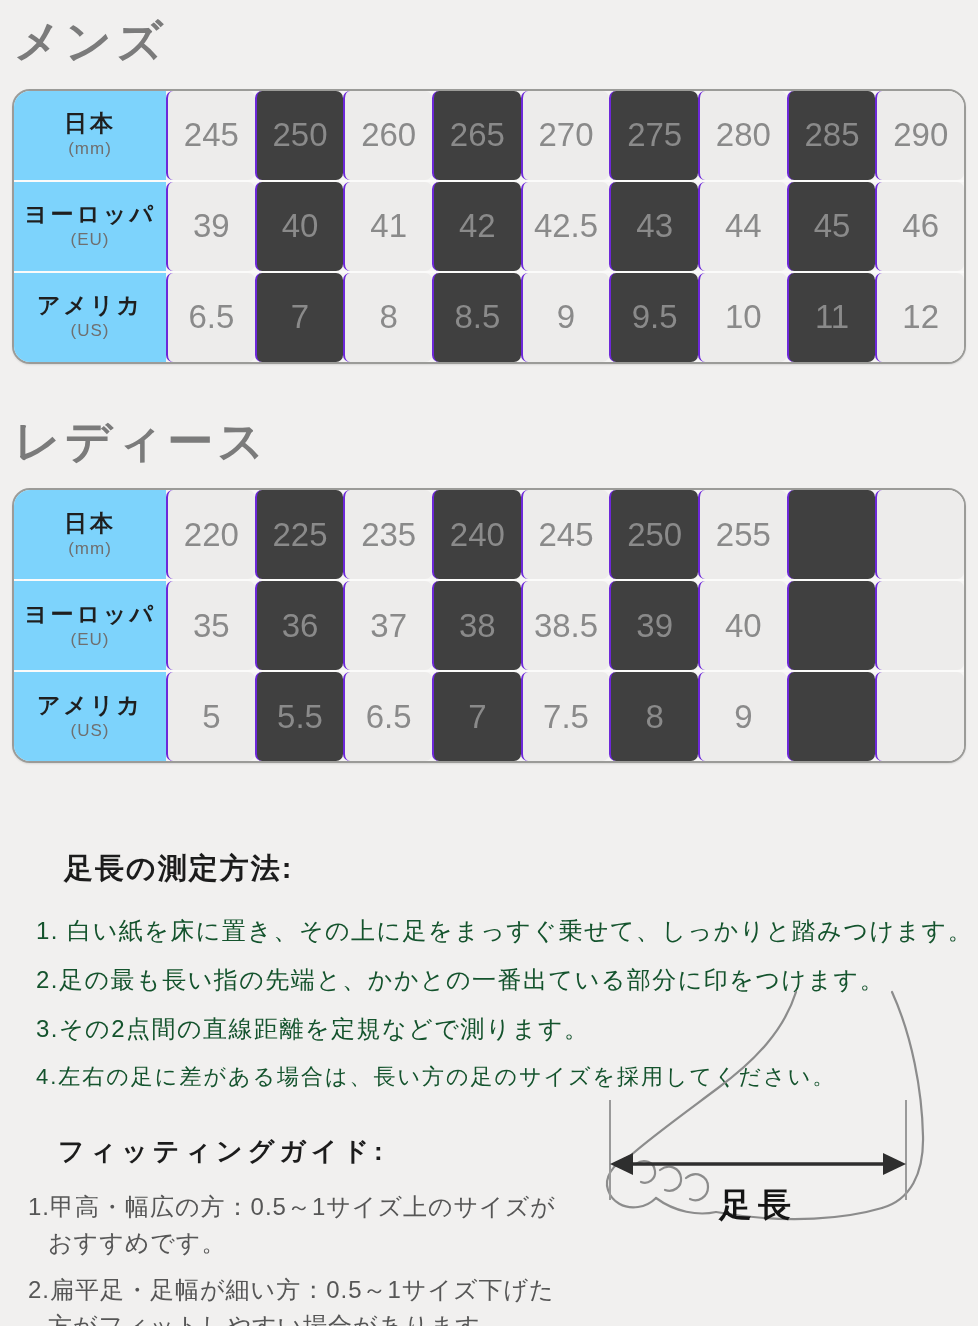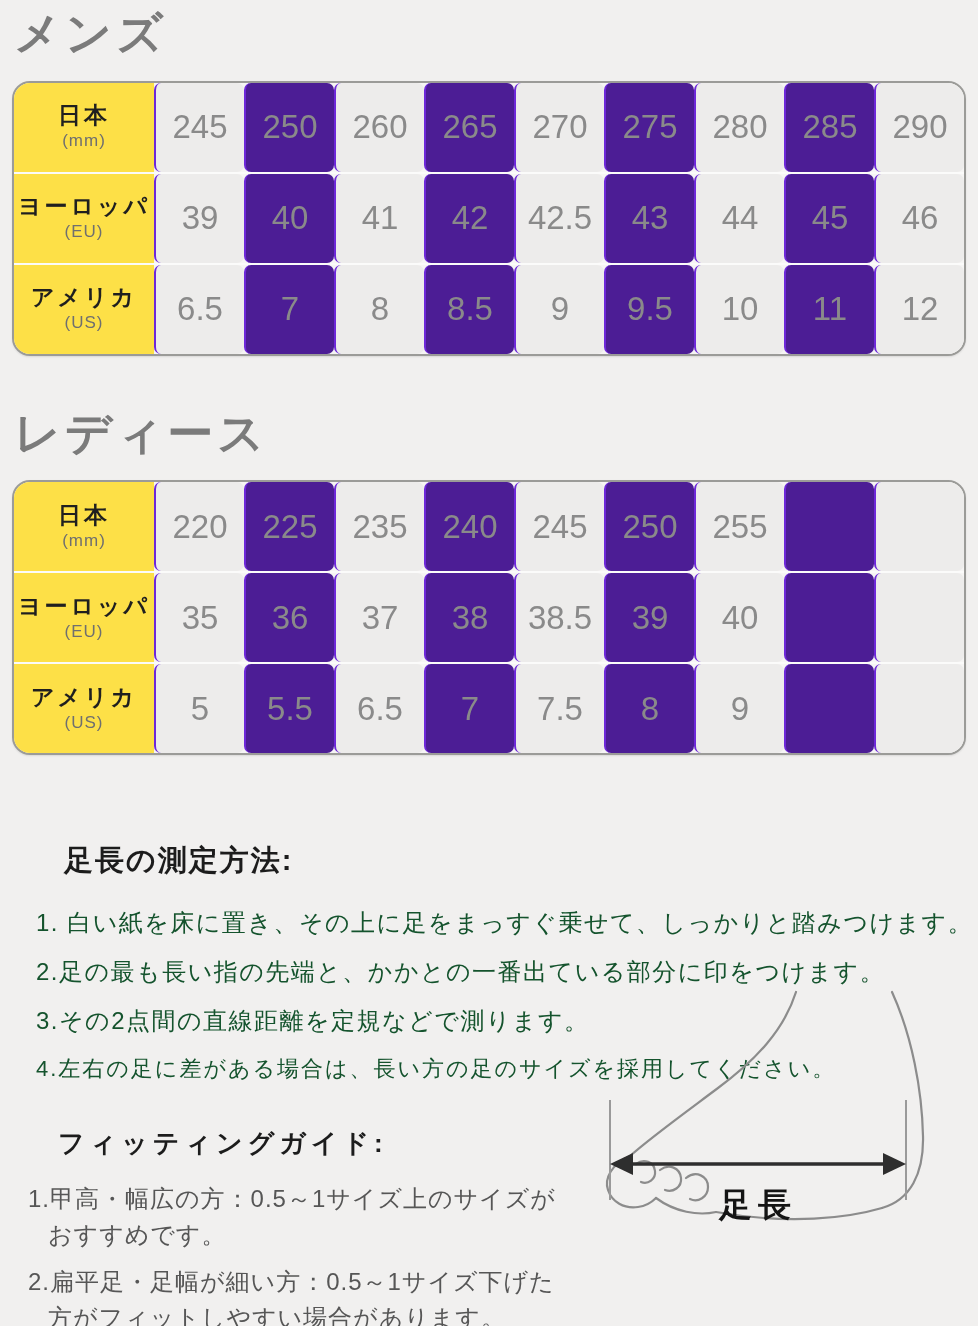--- a/index.html
+++ b/index.html
@@ -6,21 +6,21 @@
   body{
     position:relative;
     width:978px;height:1326px;
     background:#f1f0ef;
     overflow:hidden;
     font-family:"Liberation Sans", sans-serif;
     -webkit-font-smoothing:antialiased;
   }
   .section-title{
     margin:0 0 0 14px;
-    padding-top:8px;
+    padding-top:16px;
     font-size:46px;
     font-weight:700;
     color:#7b7b7b;
     letter-spacing:4px;
     line-height:1.1;
   }
   .section-title.second{margin-top:52px;padding-top:0;}
 
   .size-table{
     margin:22px 12px 0 12px;
@@ -31,34 +31,34 @@
     box-shadow:0 1px 2px rgba(0,0,0,0.10);
   }
   .t-row{display:flex;height:89px;}
   .t-row + .t-row{border-top:2px solid #fbfbfa;}
   .t-cell{
     display:flex;flex-direction:column;
     align-items:center;justify-content:center;
     box-sizing:border-box;
   }
   .t-cell + .t-cell{border-left:2px solid #6d28d9;border-radius:7px;}
-  .t-head{width:140px;flex:none;background:#fde047;}
+  .t-head{width:152px;flex:none;background:#7dd3fc;}
   .t-head .lbl{
     font-size:23px;font-weight:700;color:#1f1f1f;
     letter-spacing:3px;line-height:1.1;
   }
   .t-head .unit{
     font-size:17px;color:#6f6f6f;margin-top:3px;letter-spacing:1px;
   }
   .t-data{
     flex:1 1 0;
     font-size:33px;font-weight:400;color:#8a8a8a;
   }
   .col-a{background:#edeceb;}
-  .col-b{background:#4c1d95;}
+  .col-b{background:#404040;}
 
   .measure{margin-top:86px;}
   .measure-heading{
     margin:0 0 0 64px;
     font-size:29px;font-weight:700;color:#1c1c1c;
     letter-spacing:2px;
   }
   .steps{margin:26px 0 0 36px;}
   .steps p{
     margin:0 0 17px 0;

